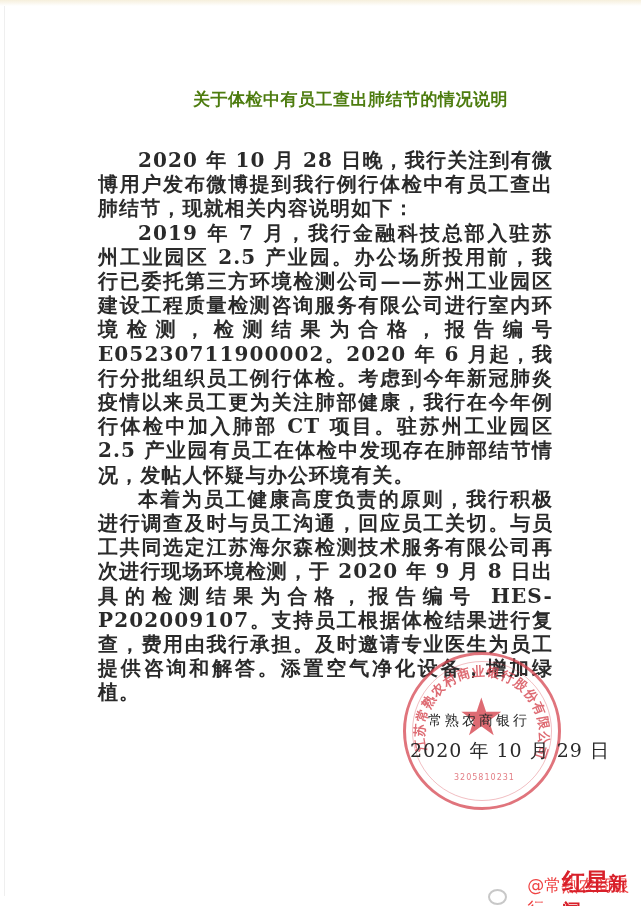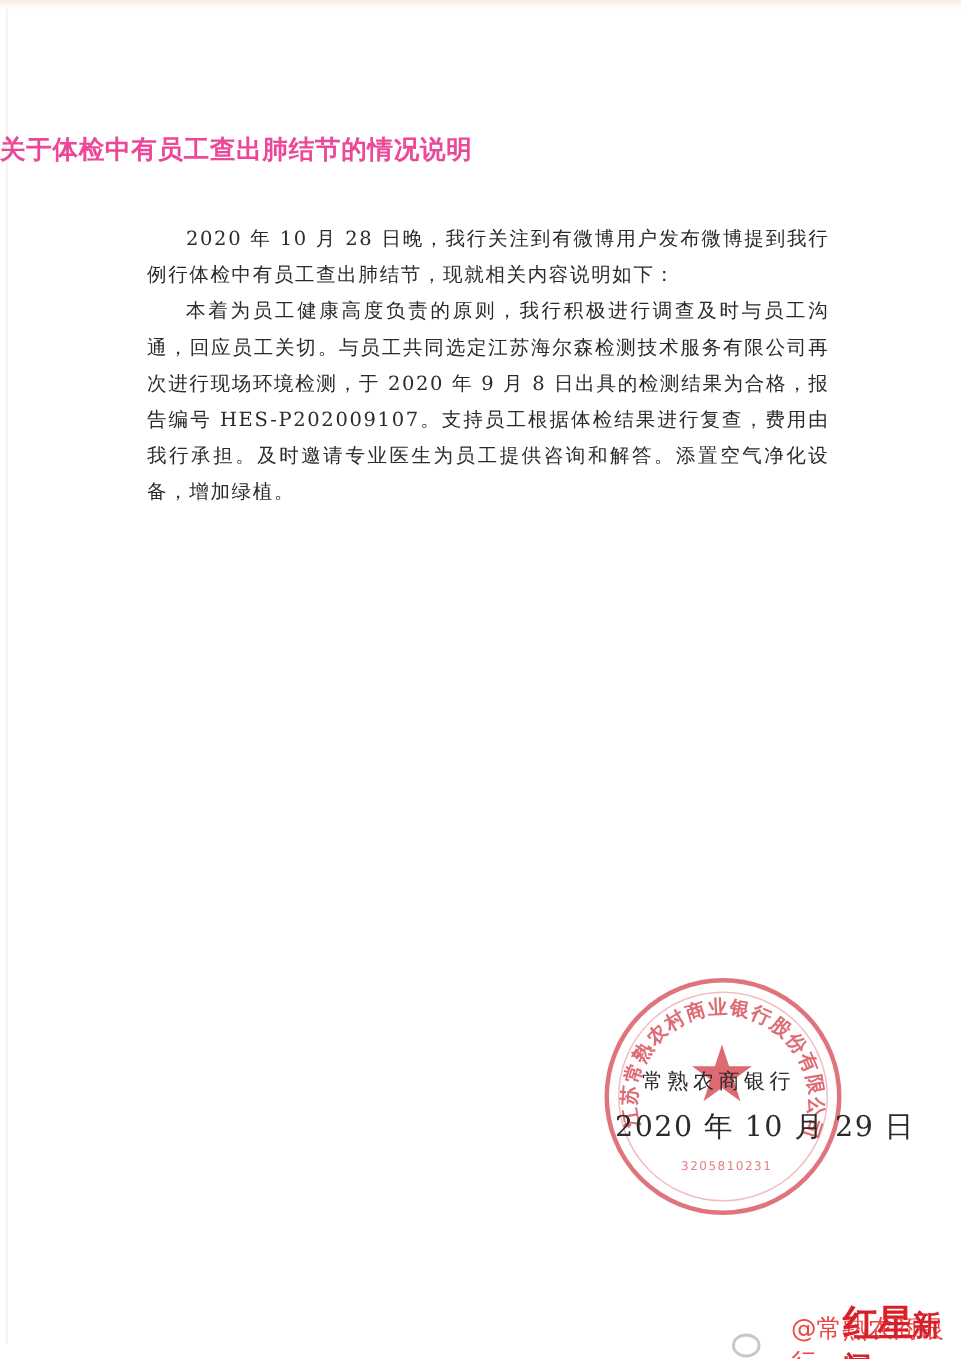--- a/index.html
+++ b/index.html
@@ -11,27 +11,28 @@
     }
     .page-edge-top {
       position:absolute; left:0; top:0; width:641px; height:6px;
       background:linear-gradient(#f6efdc, #ffffff);
     }
     .page-edge-left {
       position:absolute; left:4px; top:6px; width:1px; height:890px;
       background:#efefef;
     }
     .title {
-      position:absolute; left:0; top:88px; width:508px; text-align:left;
-      font-size:17px; font-weight:bold; letter-spacing:0.5px; color:#ec4899;
+      position:absolute; left:0; top:88px; width:508px; text-align:right;
+      font-size:17px; font-weight:bold; letter-spacing:0.5px; color:#4d7c0f;
     }
     .body-text {
       position:absolute; left:98px; top:148px; width:455px;
-      font-size:13px; line-height:24.2px; letter-spacing:1.1px;
+      font-size:20px; line-height:24.2px; letter-spacing:1.1px;
       text-align:justify;
+      font-weight:bold;
     }
     .para { margin:0; text-indent:2em; }
     .signature {
       position:absolute; left:428px; top:712px; font-size:14px; letter-spacing:3px;
       z-index:3;
     }
     .sign-date {
       position:absolute; left:410px; top:738px; font-size:19px; letter-spacing:1px;
       z-index:3;
     }
@@ -74,20 +75,21 @@
 </head>
 <body>
 
 <div class="page-edge-top"></div>
 <div class="page-edge-left"></div>
 
 <div class="title">关于体检中有员工查出肺结节的情况说明</div>
 
 <div class="body-text">
   <p class="para">2020 年 10 月 28 日晚，我行关注到有微博用户发布微博提到我行例行体检中有员工查出肺结节，现就相关内容说明如下：</p>
+  <p class="para">2019 年 7 月，我行金融科技总部入驻苏州工业园区 2.5 产业园。办公场所投用前，我行已委托第三方环境检测公司——苏州工业园区建设工程质量检测咨询服务有限公司进行室内环境检测，检测结果为合格，报告编号 E05230711900002。2020 年 6 月起，我行分批组织员工例行体检。考虑到今年新冠肺炎疫情以来员工更为关注肺部健康，我行在今年例行体检中加入肺部 CT 项目。驻苏州工业园区 2.5 产业园有员工在体检中发现存在肺部结节情况，发帖人怀疑与办公环境有关。</p>
   <p class="para">本着为员工健康高度负责的原则，我行积极进行调查及时与员工沟通，回应员工关切。与员工共同选定江苏海尔森检测技术服务有限公司再次进行现场环境检测，于 2020 年 9 月 8 日出具的检测结果为合格，报告编号 HES-P202009107。支持员工根据体检结果进行复查，费用由我行承担。及时邀请专业医生为员工提供咨询和解答。添置空气净化设备，增加绿植。</p>
 </div>
 
 <div class="stamp">
   <div class="stamp-inner"></div>
   <svg class="stamp-ring" viewBox="0 0 152 152">
     <defs>
       <path id="ringPath" d="M 22 100 A 58 58 0 1 1 130 100"></path>
     </defs>
     <text font-size="13" fill="rgba(214,70,80,0.8)" font-family="DejaVu Serif, serif" font-weight="bold" letter-spacing="1">

